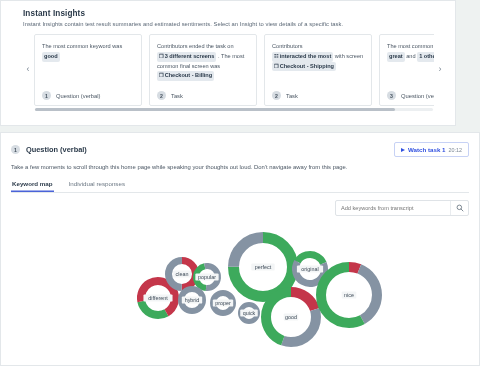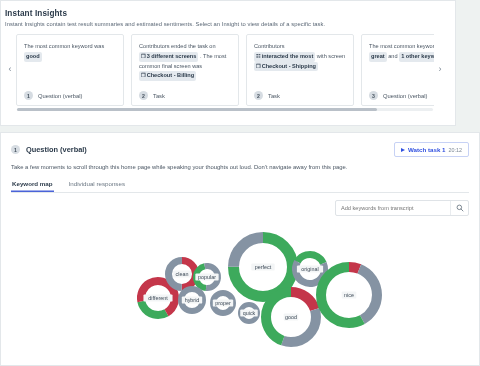--- a/index.html
+++ b/index.html
@@ -11,21 +11,21 @@
   }
   .panel {
     background: #ffffff;
     border: 1px solid #e3e7ea;
     box-sizing: border-box;
   }
 
   
   #insights-panel {
     position: absolute; left: 0; top: 0; width: 456px; height: 126px;
-    padding: 8px 10px 0 4px;
+    padding: 8px 10px 0 22px;
   }
   .insights-title {
     font-size: 8.2px; font-weight: bold; color: #2b3a4a; letter-spacing: .1px;
   }
   .insights-sub {
     font-size: 5.8px; color: #5a6775; margin-top: 3px; letter-spacing: .05px;
   }
   .carousel {
     position: relative; margin-top: 7px; height: 72px;
   }

